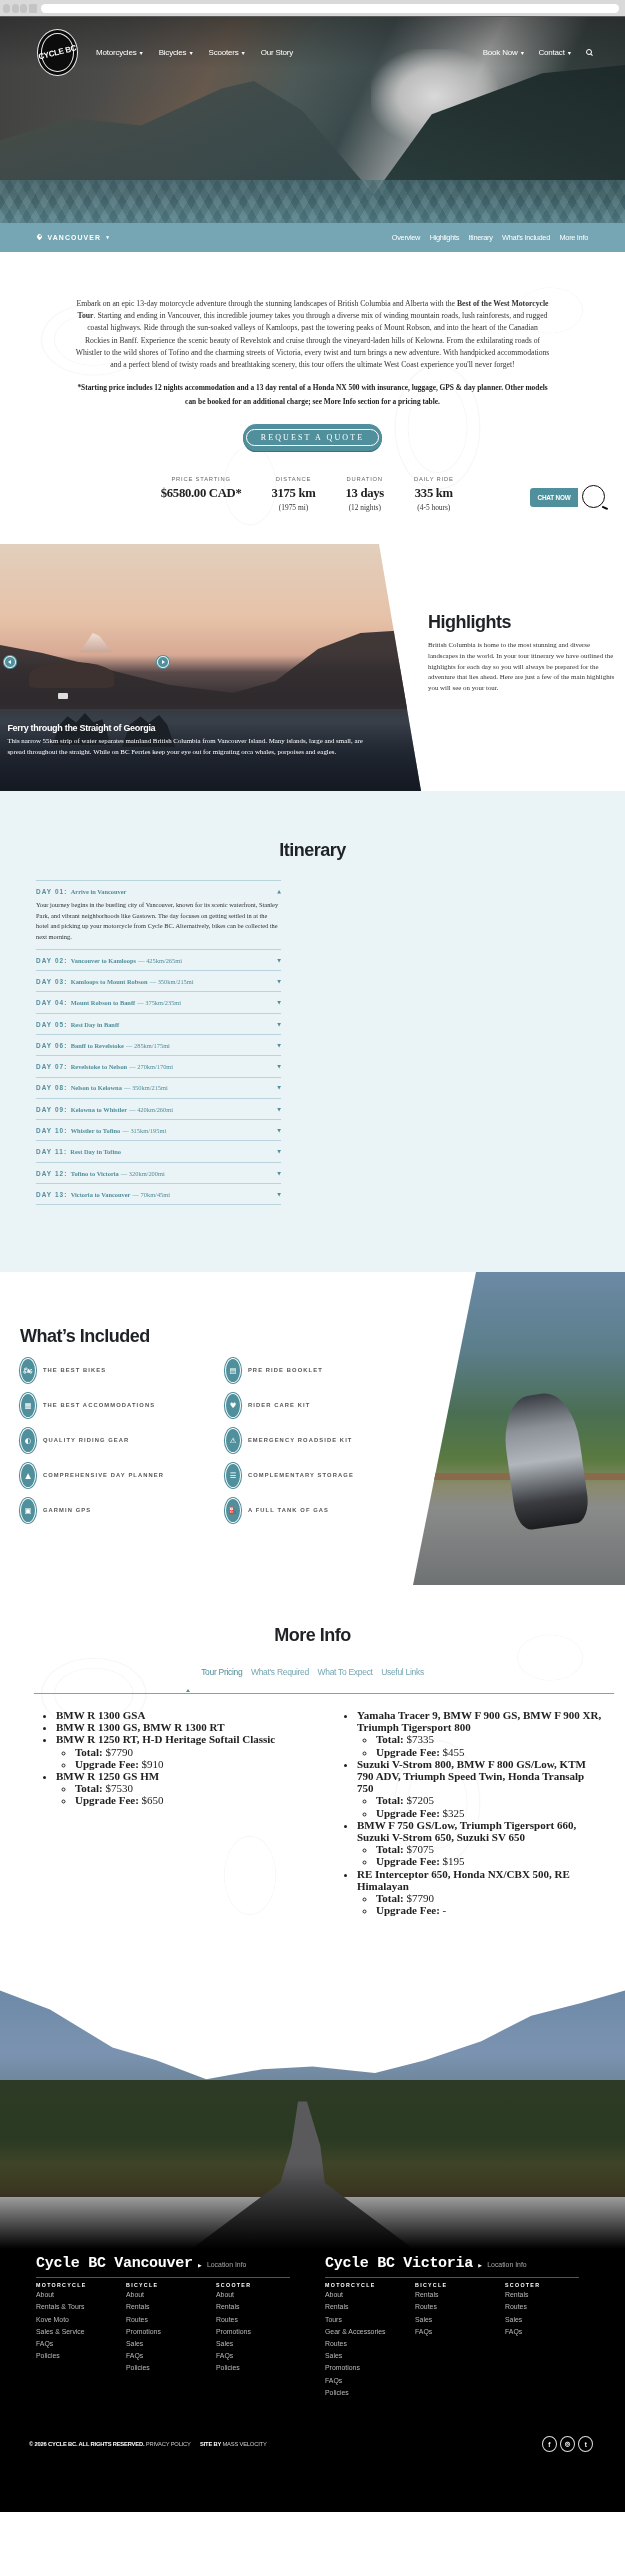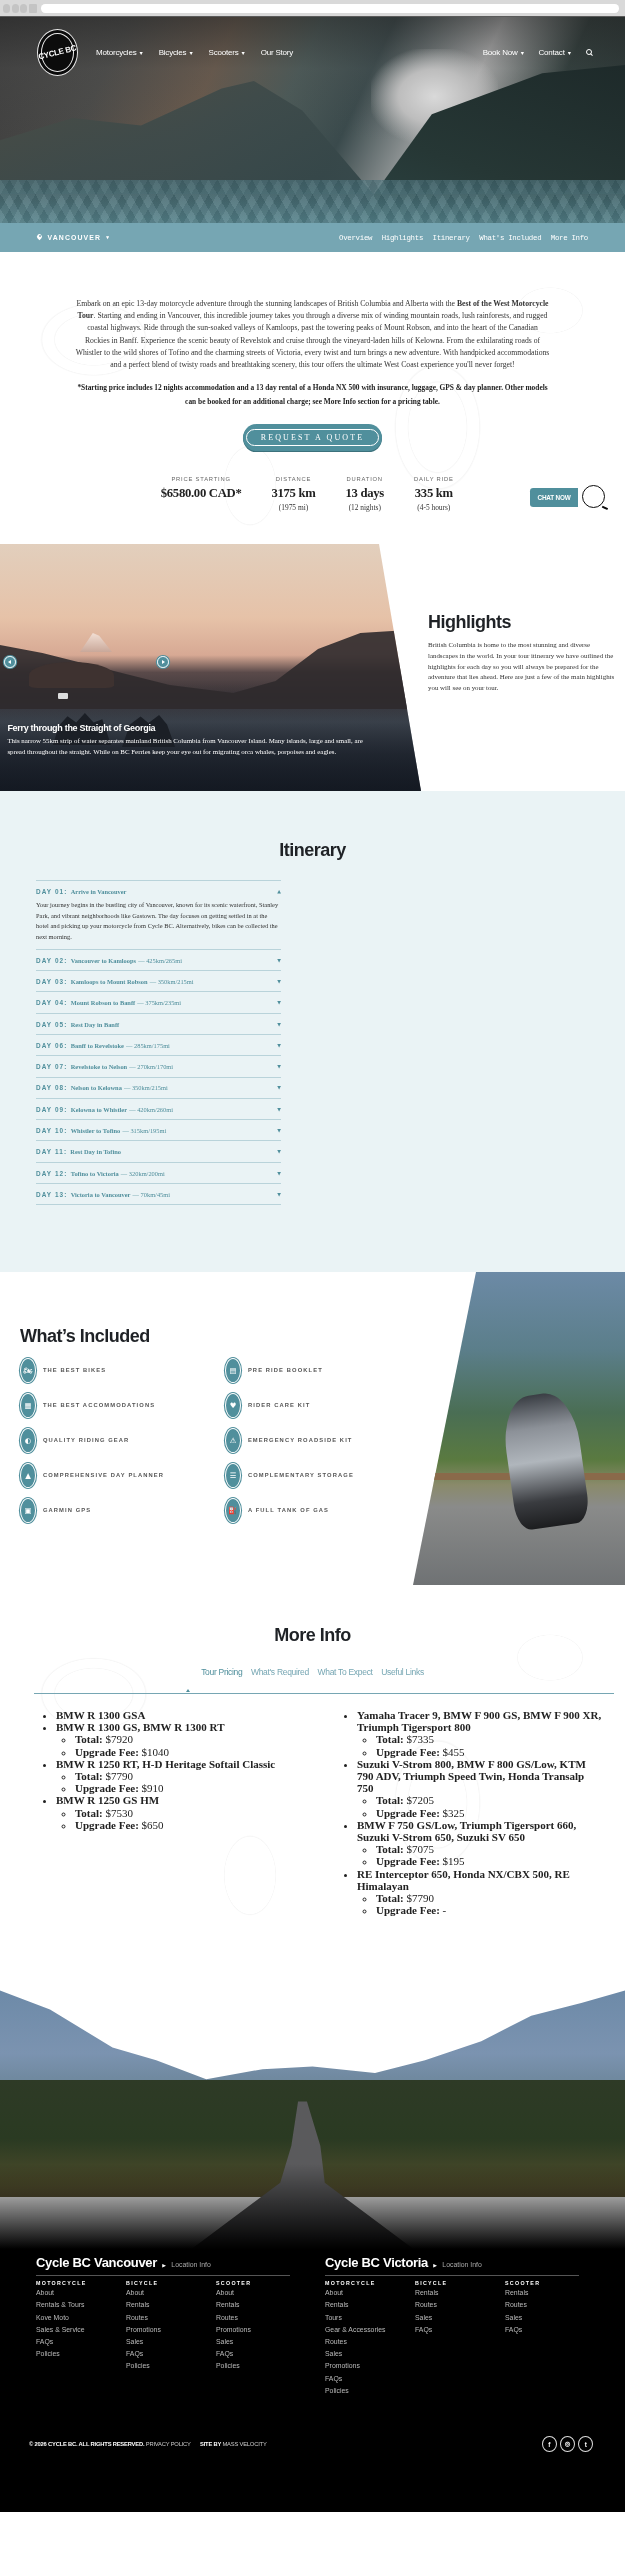--- a/index.html
+++ b/index.html
@@ -45,21 +45,21 @@
   .search-ic::before { content: ""; position: absolute; left: 0; top: 0; width: 4.2px; height: 4.2px; border: 1.1px solid #fff; border-radius: 50%; }
   .search-ic::after { content: ""; position: absolute; left: 4.8px; top: 4.8px; width: 2.7px; height: 1.1px; background: #fff; transform: rotate(45deg); }
 
   
   .subnav { height: 29px; background: #76a6b3; display: flex; align-items: center; padding: 0 37px; }
   .loc { display: flex; align-items: center; gap: 5.3px; color: #fff; font-family: "Liberation Sans", sans-serif; font-weight: 700; letter-spacing: 1.1px; font-size: 6.9px; cursor: pointer; }
   .pin { width: 5.3px; height: 7.4px; position: relative; }
   .pin::before { content: ""; position: absolute; left: 0; top: 0; width: 5.3px; height: 5.3px; border-radius: 50% 50% 50% 0; transform: rotate(-45deg); background: #fff; }
   .pin::after { content: ""; position: absolute; left: 1.6px; top: 1.6px; width: 2.1px; height: 2.1px; border-radius: 50%; background: #76a6b3; }
   .subnav-links { margin-left: auto; display: flex; gap: 9.5px; }
-  .subnav-links a { color: #fff; text-decoration: none; font-family: Liberation Mono, monospace; font-size: 7.4px; letter-spacing: -0.3px; cursor: pointer; }
+  .subnav-links a { color: #fff; text-decoration: none; font-family: Liberation Sans, sans-serif; font-size: 7.4px; letter-spacing: -0.3px; cursor: pointer; }
 
   
   .topo { background-color: #fff;
     background-image:
       radial-gradient(ellipse 64px 42px at 15% 30%, transparent 60%, rgba(0,0,0,0.035) 61%, transparent 63%),
       radial-gradient(ellipse 85px 58px at 15% 30%, transparent 60%, rgba(0,0,0,0.035) 61%, transparent 63%),
       radial-gradient(ellipse 48px 74px at 70% 60%, transparent 60%, rgba(0,0,0,0.035) 61%, transparent 63%),
       radial-gradient(ellipse 69px 101px at 70% 60%, transparent 60%, rgba(0,0,0,0.035) 61%, transparent 63%),
       radial-gradient(ellipse 53px 37px at 88% 20%, transparent 60%, rgba(0,0,0,0.035) 61%, transparent 63%),
       radial-gradient(ellipse 42px 64px at 40% 80%, transparent 60%, rgba(0,0,0,0.035) 61%, transparent 63%); }
@@ -156,21 +156,21 @@
   .landscape .road { position: absolute; left: 191px; bottom: 0; width: 223px; height: 148px;
     background: #5a5a5c; clip-path: polygon(48% 0, 52% 0, 58% 30%, 60% 55%, 100% 100%, 0 100%, 40% 55%, 45% 30%); }
   .landscape .fade { position: absolute; left: 0; right: 0; bottom: 0; height: 85px; background: linear-gradient(180deg, rgba(0,0,0,0) 0%, rgba(0,0,0,1) 100%); }
 
   
   .footer { background: #000; padding: 5.3px 0 0; color: #fff; height: 263px; position: relative; }
   .ft-cols { display: flex; gap: 0; padding: 0 0 0 36px; }
   .ft-block { width: 289px; }
   .ft-block + .ft-block { width: 286px; }
   .ft-title { display: flex; align-items: baseline; gap: 5.3px; border-bottom: 0.5px solid #555; padding-bottom: 5.3px; width: 254px; }
-  .ft-title .name { font-family: Liberation Sans, sans-serif; font-weight: 700; font-size: 13px; letter-spacing: -0.3px; cursor: pointer; }
+  .ft-title .name { font-family: Liberation Mono, monospace; font-weight: 700; font-size: 15px; letter-spacing: -0.3px; cursor: pointer; }
   .ft-title .tri { font-size: 4.8px; }
   .ft-title .info { font-family: "Liberation Sans", sans-serif; font-size: 6.9px; color: #aaa; cursor: pointer; }
   .ft-lists { display: flex; margin-top: 4.2px; }
   .ft-list { width: 90px; }
   .ft-list h4 { font-family: "Liberation Sans", sans-serif; font-weight: 700; font-size: 5.3px; letter-spacing: 1.3px; margin-bottom: 1.1px; }
   .ft-list a { display: block; font-family: "Liberation Sans", sans-serif; font-size: 6.9px; line-height: 12.2px; color: #bbb; text-decoration: none; cursor: pointer; }
   .ft-bottom { position: absolute; left: 29px; right: 25.4px; top: 187px; display: flex; align-items: center; }
   .copy { font-family: "Liberation Sans", sans-serif; font-size: 5.8px; color: #fff; letter-spacing: -0.2px; font-weight: 700; }
   .copy a { font-weight: 400; color: #ccc; text-decoration: none; cursor: pointer; }
   .copy .gap { display: inline-block; width: 6.4px; }
@@ -461,24 +461,21 @@
   <div class="tabs" id="tabs">
       <div class="tab active">Tour Pricing</div>
       <div class="tab">What's Required</div>
       <div class="tab">What To Expect</div>
       <div class="tab">Useful Links</div>
     </div>
   <div class="tab-line"></div>
   <div class="pricing">
     <ul id="pricing-left">
         <li class="model"><span>BMW R 1300 GSA</span></li>
-        <li class="model"><span>BMW R 1300 GS, BMW R 1300 RT</span><ul>
-            <li><b>Total:</b> <span>$7920</span></li>
-            <li><b>Upgrade Fee:</b> <span>$1040</span></li>
-          </ul></li>
+        <li class="model"><span>BMW R 1300 GS, BMW R 1300 RT</span></li>
         <li class="model"><span>BMW R 1250 RT, H-D Heritage Softail Classic</span><ul>
             <li><b>Total:</b> <span>$7790</span></li>
             <li><b>Upgrade Fee:</b> <span>$910</span></li>
           </ul></li>
         <li class="model"><span>BMW R 1250 GS HM</span><ul>
             <li><b>Total:</b> <span>$7530</span></li>
             <li><b>Upgrade Fee:</b> <span>$650</span></li>
           </ul></li>
       </ul>
     <ul id="pricing-right" class="col2">

